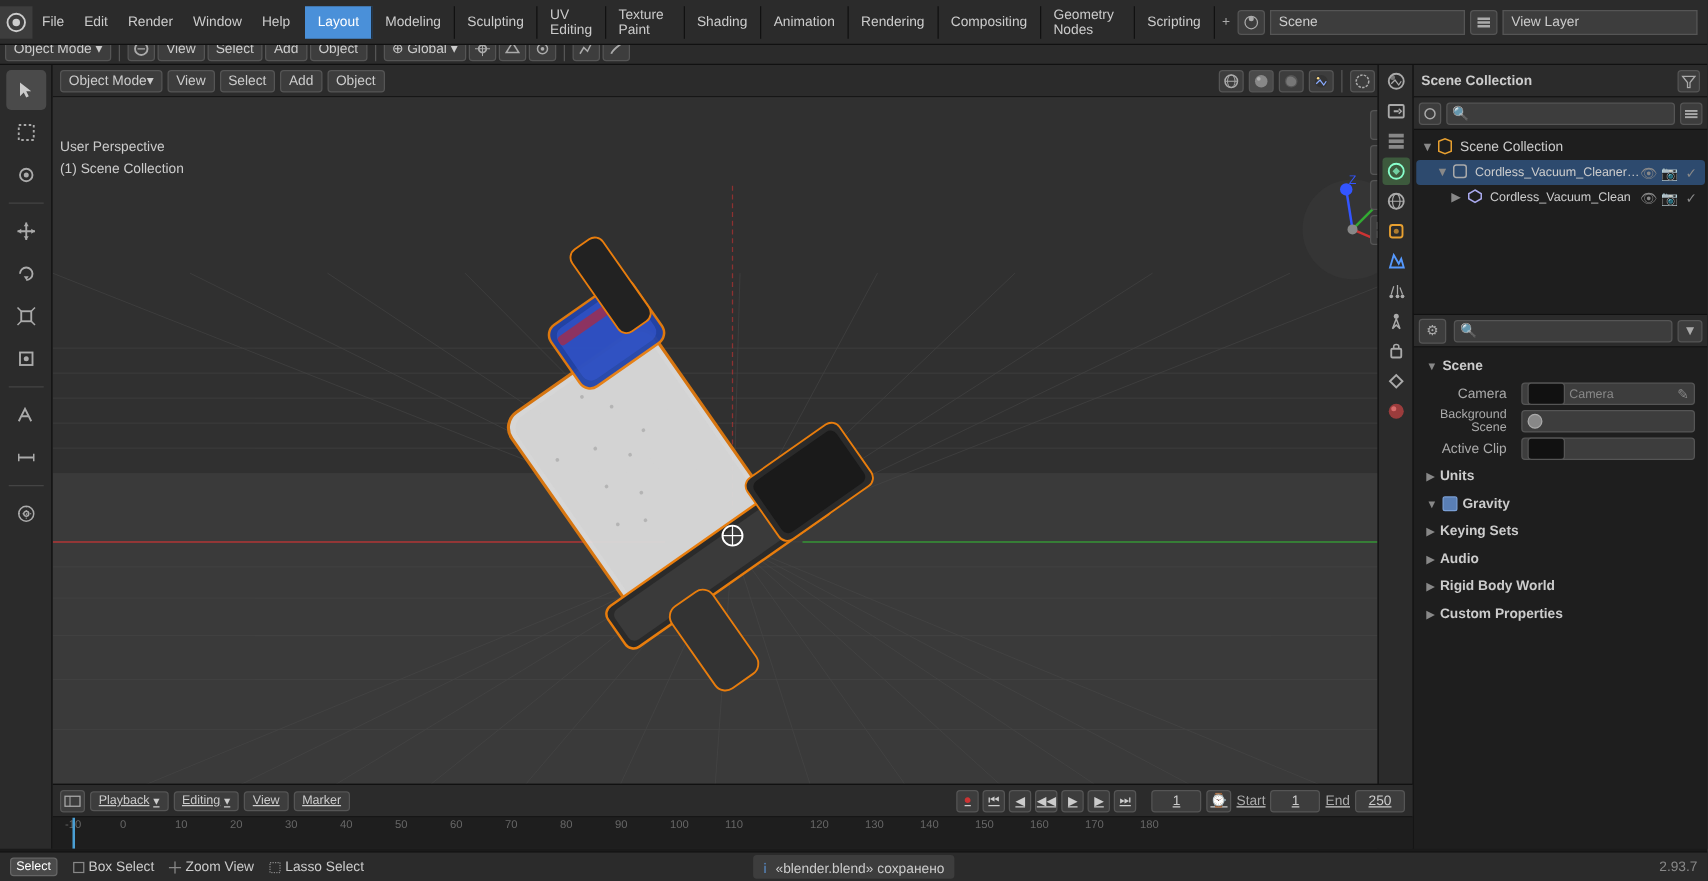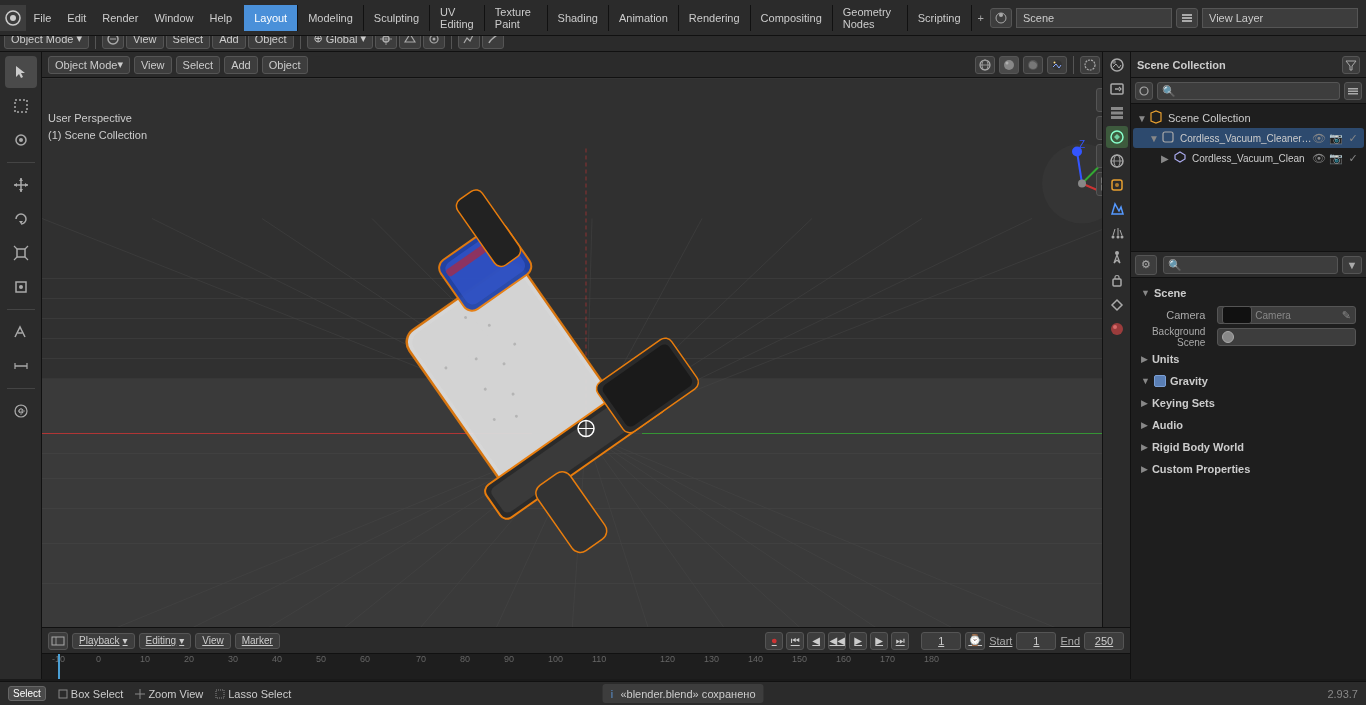--- a/index.html
+++ b/index.html
@@ -1146,20 +1146,26 @@
         </div>
       </div>
 
       <div class="prop-row">
         <span class="prop-label" style="font-size:10px;">Background Scene</span>
         <div class="prop-value" style="flex:2;">
           <div style="width:12px;height:12px;background:#888;border-radius:50%;border:1px solid #aaa;"></div>
         </div>
       </div>
 
+      <div class="prop-row">
+        <span class="prop-label">Active Clip</span>
+        <div class="prop-value" style="flex:2;">
+          <div class="prop-value-black"></div>
+        </div>
+      </div>
 
       <div class="prop-section-header">
         <span class="prop-section-arrow">▶</span>
         <span class="prop-section-title">Units</span>
       </div>
 
       <div class="prop-section-header">
         <span class="prop-section-arrow">▼</span>
         <div class="prop-checkbox"></div>
         <span class="prop-section-title">Gravity</span>
@@ -1234,21 +1240,21 @@
 
     <div style="display:flex;width:100%;height:100%;padding-left:4px;">
       <span style="font-size:9px;color:#666;min-width:44px;">-10</span>
       <span style="font-size:9px;color:#666;min-width:44px;">0</span>
       <span style="font-size:9px;color:#666;min-width:44px;">10</span>
       <span style="font-size:9px;color:#666;min-width:44px;">20</span>
       <span style="font-size:9px;color:#666;min-width:44px;">30</span>
       <span style="font-size:9px;color:#666;min-width:44px;">40</span>
       <span style="font-size:9px;color:#666;min-width:44px;">50</span>
       <span style="font-size:9px;color:#666;min-width:44px;">60</span>
-      <span style="font-size:9px;color:#666;min-width:44px;margin-left:12px;">70</span>
+      <span style="font-size:9px;color:#666;min-width:44px;">70</span>
       <span style="font-size:9px;color:#666;min-width:44px;">80</span>
       <span style="font-size:9px;color:#666;min-width:44px;">90</span>
       <span style="font-size:9px;color:#666;min-width:44px;">100</span>
       <span style="font-size:9px;color:#666;min-width:44px;">110</span>
       <span style="font-size:9px;color:#666;min-width:44px;margin-left:24px;">120</span>
       <span style="font-size:9px;color:#666;min-width:44px;">130</span>
       <span style="font-size:9px;color:#666;min-width:44px;">140</span>
       <span style="font-size:9px;color:#666;min-width:44px;">150</span>
       <span style="font-size:9px;color:#666;min-width:44px;">160</span>
       <span style="font-size:9px;color:#666;min-width:44px;">170</span>

